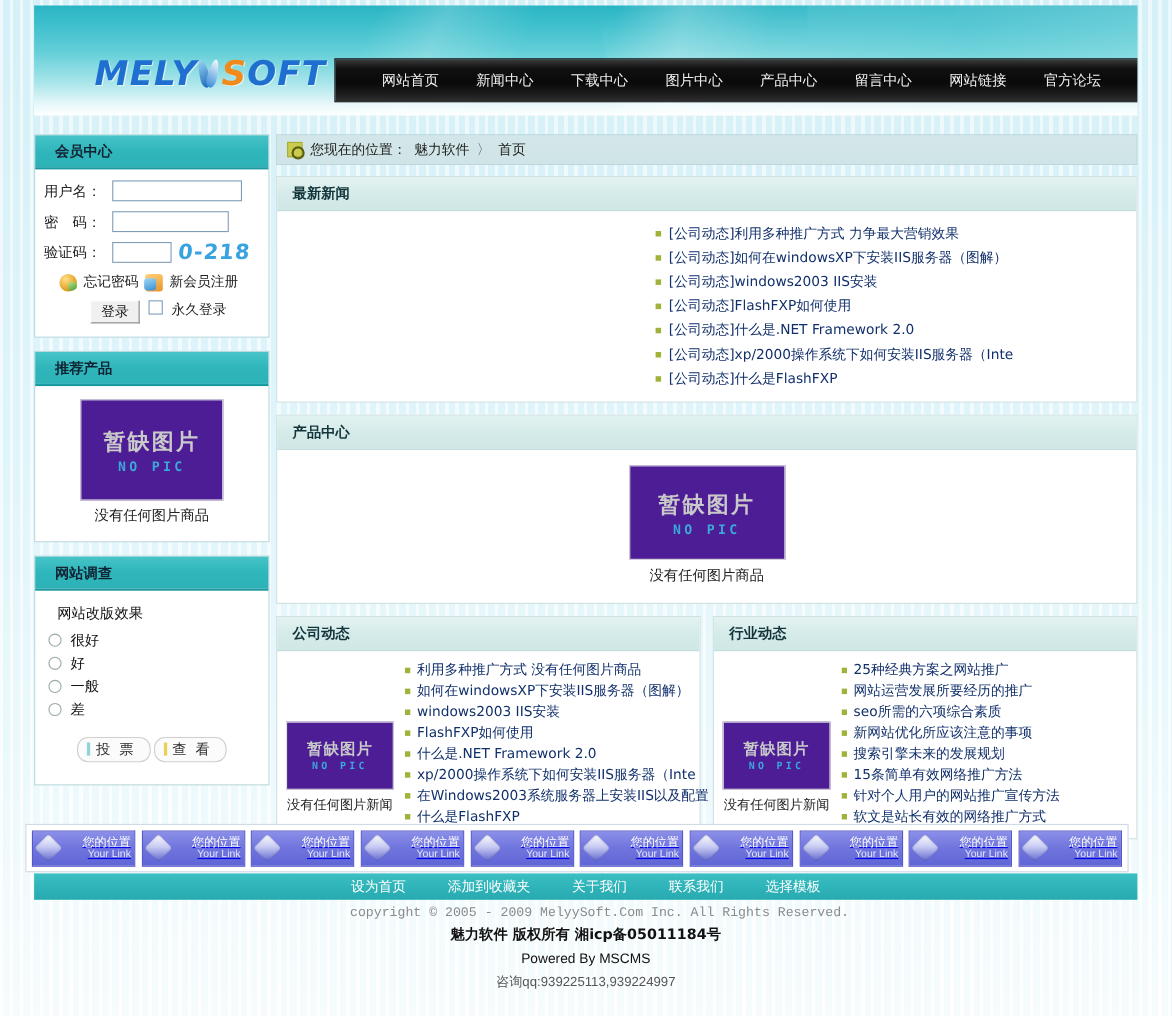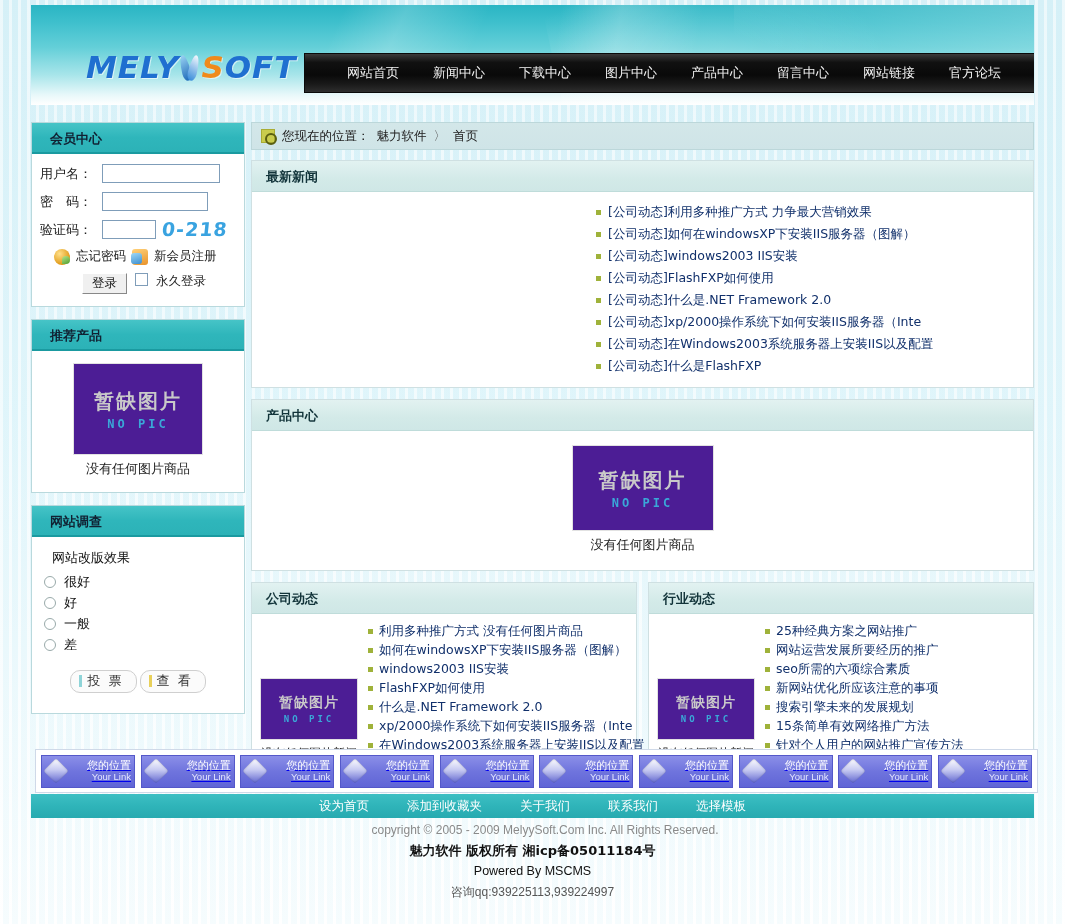--- a/index.html
+++ b/index.html
@@ -176,21 +176,21 @@
 
   .twocol { display:flex; gap:11px; }
   .twocol .sec { width: 386px; margin-bottom:0; }
   .mixbody { display:flex; gap:10px; padding: 8px 8px 10px 8px; }
   .mixlist { list-style:none; margin:0; padding:0; flex:1; }
   .mixlist li { display:flex; align-items:center; gap:6px; height:19px; font-size:12.5px; color:#11306b; font-family:"DejaVu Sans",sans-serif; white-space:nowrap; overflow:hidden;}
   .mixlist a { color:#11306b; text-decoration:none; }
 
   
   #links {
-    position:absolute; left:35px; top:749px; width:1003px; height:44px;
+    position:absolute; left:23px; top:749px; width:1003px; height:44px;
     border:1px solid #cfd9e8; background:#fff;
     display:flex; align-items:center; justify-content:space-between; padding: 0 5px;
   }
   .linkbtn {
     width:94px; height:33px;
     background: linear-gradient(180deg,#8b8fe8 0%, #6f74dd 50%, #6065d6 100%);
     border:1px solid #5458c9;
     display:flex; align-items:center; gap:4px; padding-left:5px;
   }
   .lb-gem { width:18px; height:18px; flex:none;
@@ -204,21 +204,21 @@
   #footnav {
     position:absolute; left:31px; top:794px; width:1003px; height:24px;
     background: linear-gradient(180deg,#3dbfc3 0%, #2fb4b9 50%, #27aab0 100%);
     display:flex; align-items:center; justify-content:center; gap:38px;
   }
   #footnav a { color:#fff; font-size:12.5px; text-decoration:none; font-family:"DejaVu Sans",sans-serif; }
   #footer {
     position:absolute; left:0; top:820px; width:1065px;
     text-align:center;
   }
-  #footer .l1 { font-size:12px; color:#8a8a8a; font-family:Liberation Sans, sans-serif; line-height:20px;padding-left:25px;}
+  #footer .l1 { font-size:12px; color:#8a8a8a; font-family:Liberation Mono, monospace; line-height:20px;padding-left:25px;}
   #footer .l2 { font-size:13px; color:#111; font-weight:bold; font-family:"DejaVu Sans",sans-serif; line-height:21px;}
   #footer .l3 { font-size:12.5px; color:#111; font-family:"Liberation Sans",sans-serif; line-height:21px;}
   #footer .l4 { font-size:12px; color:#555; font-family:"Liberation Sans",sans-serif; line-height:20px;}
 </style>
 </head>
 <body>
 
 <div id="page">
 
   <div id="header">
@@ -347,24 +347,20 @@
             <li>
                 <span class="sq"></span>
                 <a href="#">[公司动态]什么是.NET Framework 2.0</a>
               </li>
             <li>
                 <span class="sq"></span>
                 <a href="#">[公司动态]xp/2000操作系统下如何安装IIS服务器（Inte</a>
               </li>
             <li>
                 <span class="sq"></span>
-                <a href="#">[公司动态]在Windows2003系统服务器上安装IIS以及配置</a>
-              </li>
-            <li>
-                <span class="sq"></span>
                 <a href="#">[公司动态]什么是FlashFXP</a>
               </li>
           </ul>
         </div>
       </div>
 
       <div class="sec">
         <div class="sec-head">产品中心</div>
         <div class="sec-body" style="padding:14px 12px 16px 12px;">
           <div style="width:142px;margin:0 auto;">

